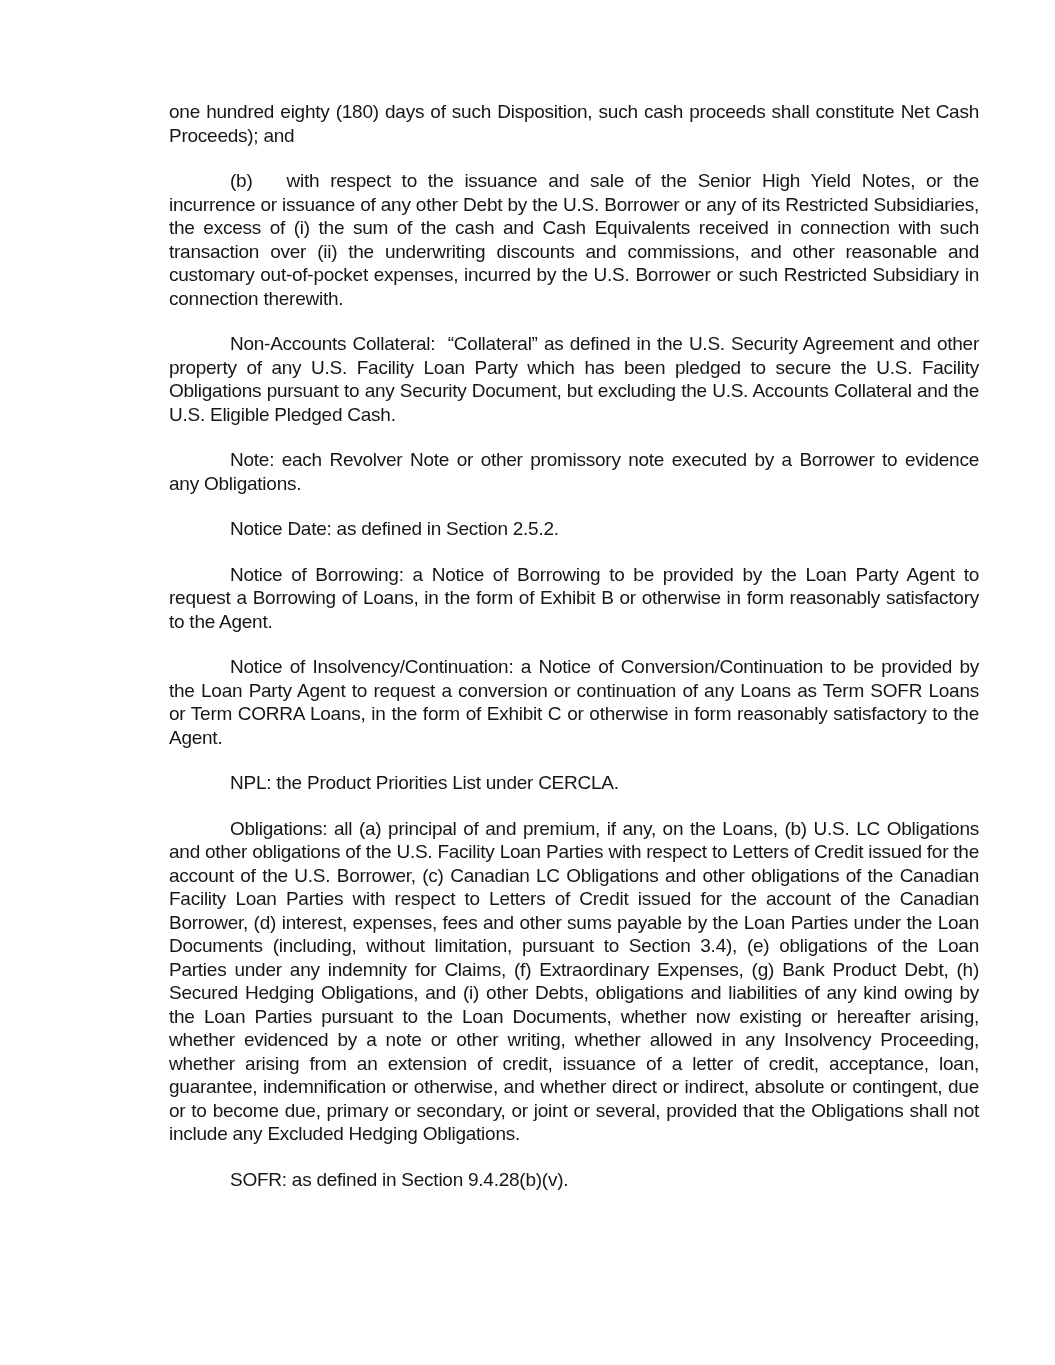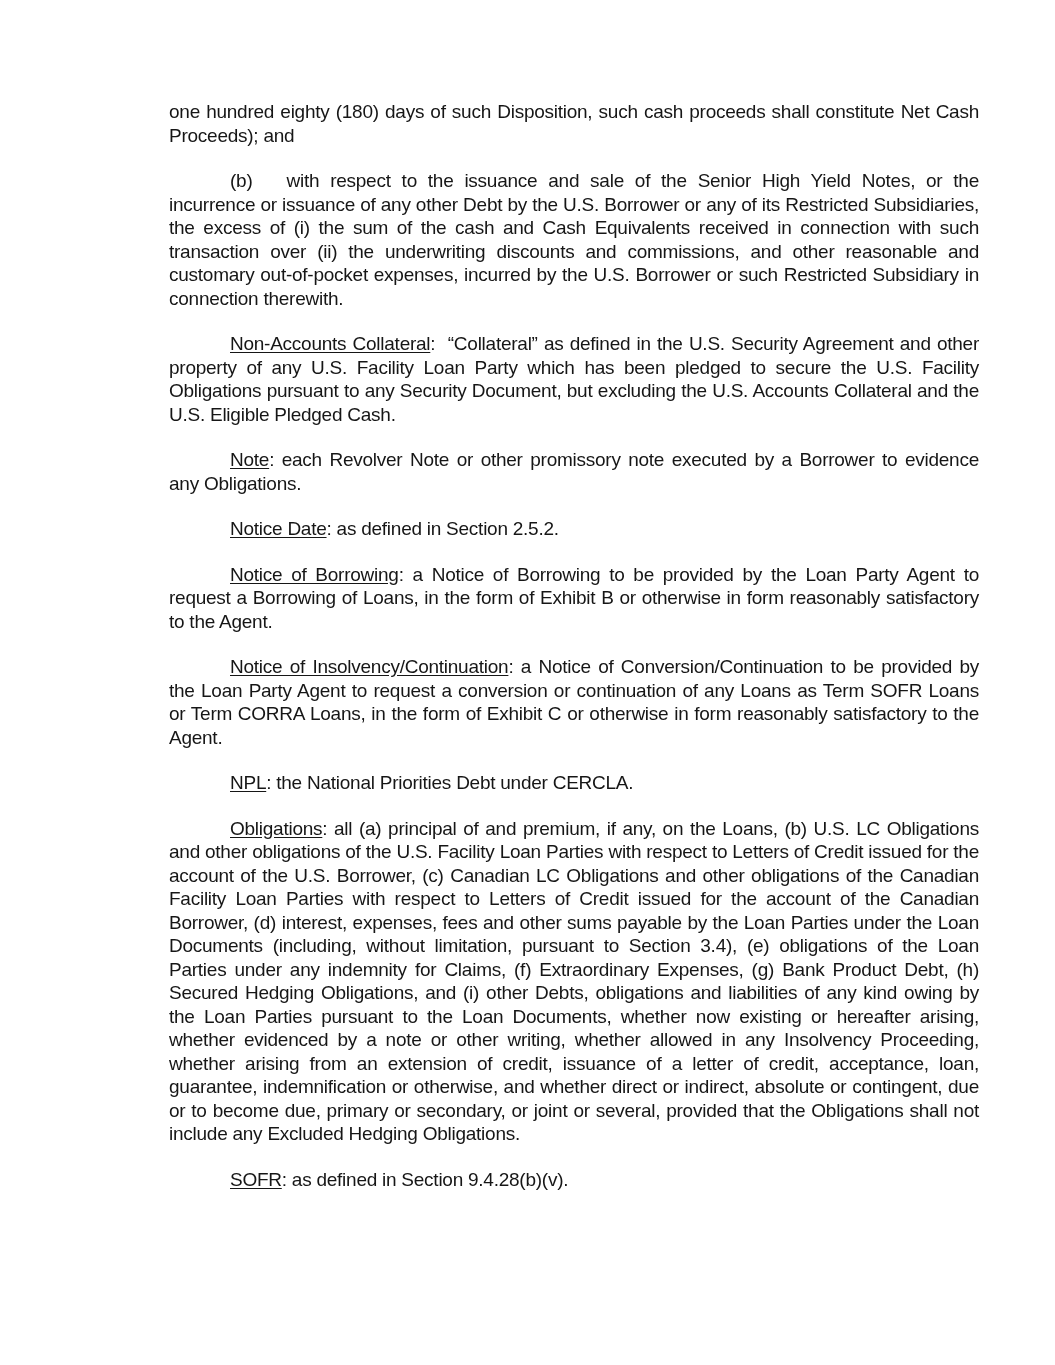--- a/index.html
+++ b/index.html
@@ -27,21 +27,20 @@
     width: 810px;
   }
   p.para {
     margin: 0 0 22px 0;
     text-align: justify;
   }
   p.para.indent {
     text-indent: 61px;
   }
   .underline {
-    text-decoration: underline;
     text-underline-offset: 2px;
   }
   .tab {
     display: inline-block;
     width: 34px;
   }
   .page-number {
     position: absolute;
     left: 0;
     right: 10px;
@@ -55,17 +54,17 @@
 
 <div class="page">
   <div class="content">
       <p class="para"><span>one hundred eighty (180) days of such Disposition, such cash proceeds shall constitute Net Cash Proceeds); and</span></p>
       <p class="para indent"><span>(b)</span><span class="tab"></span><span>with respect to the issuance and sale of the Senior High Yield Notes, or the incurrence or issuance of any other Debt by the U.S. Borrower or any of its Restricted Subsidiaries, the excess of (i) the sum of the cash and Cash Equivalents received in connection with such transaction over (ii) the underwriting discounts and commissions, and other reasonable and customary out-of-pocket expenses, incurred by the U.S. Borrower or such Restricted Subsidiary in connection therewith.</span></p>
       <p class="para indent"><span class="underline">Non-Accounts Collateral</span><span>: &nbsp;“Collateral” as defined in the U.S. Security Agreement and other property of any U.S. Facility Loan Party which has been pledged to secure the U.S. Facility Obligations pursuant to any Security Document, but excluding the U.S. Accounts Collateral and the U.S. Eligible Pledged Cash.</span></p>
       <p class="para indent"><span class="underline">Note</span><span>: each Revolver Note or other promissory note executed by a Borrower to evidence any Obligations.</span></p>
       <p class="para indent"><span class="underline">Notice Date</span><span>: as defined in Section 2.5.2.</span></p>
       <p class="para indent"><span class="underline">Notice of Borrowing</span><span>: a Notice of Borrowing to be provided by the Loan Party Agent to request a Borrowing of Loans, in the form of Exhibit B or otherwise in form reasonably satisfactory to the Agent.</span></p>
       <p class="para indent"><span class="underline">Notice of Insolvency/Continuation</span><span>: a Notice of Conversion/Continuation to be provided by the Loan Party Agent to request a conversion or continuation of any Loans as Term SOFR Loans or Term CORRA Loans, in the form of Exhibit C or otherwise in form reasonably satisfactory to the Agent.</span></p>
-      <p class="para indent"><span class="underline">NPL</span><span>: the National Priorities Debt under CERCLA.</span></p>
+      <p class="para indent"><span class="underline">NPL</span><span>: the Product Priorities List under CERCLA.</span></p>
       <p class="para indent"><span class="underline">Obligations</span><span>: all (a) principal of and premium, if any, on the Loans, (b) U.S. LC Obligations and other obligations of the U.S. Facility Loan Parties with respect to Letters of Credit issued for the account of the U.S. Borrower, (c) Canadian LC Obligations and other obligations of the Canadian Facility Loan Parties with respect to Letters of Credit issued for the account of the Canadian Borrower, (d) interest, expenses, fees and other sums payable by the Loan Parties under the Loan Documents (including, without limitation, pursuant to Section 3.4), (e) obligations of the Loan Parties under any indemnity for Claims, (f) Extraordinary Expenses, (g) Bank Product Debt, (h) Secured Hedging Obligations, and (i) other Debts, obligations and liabilities of any kind owing by the Loan Parties pursuant to the Loan Documents, whether now existing or hereafter arising, whether evidenced by a note or other writing, whether allowed in any Insolvency Proceeding, whether arising from an extension of credit, issuance of a letter of credit, acceptance, loan, guarantee, indemnification or otherwise, and whether direct or indirect, absolute or contingent, due or to become due, primary or secondary, or joint or several, provided that the Obligations shall not include any Excluded Hedging Obligations.</span></p>
       <p class="para indent"><span class="underline">SOFR</span><span>: as defined in Section 9.4.28(b)(v).</span></p>
     </div>
 </div>
 
 </body></html>

